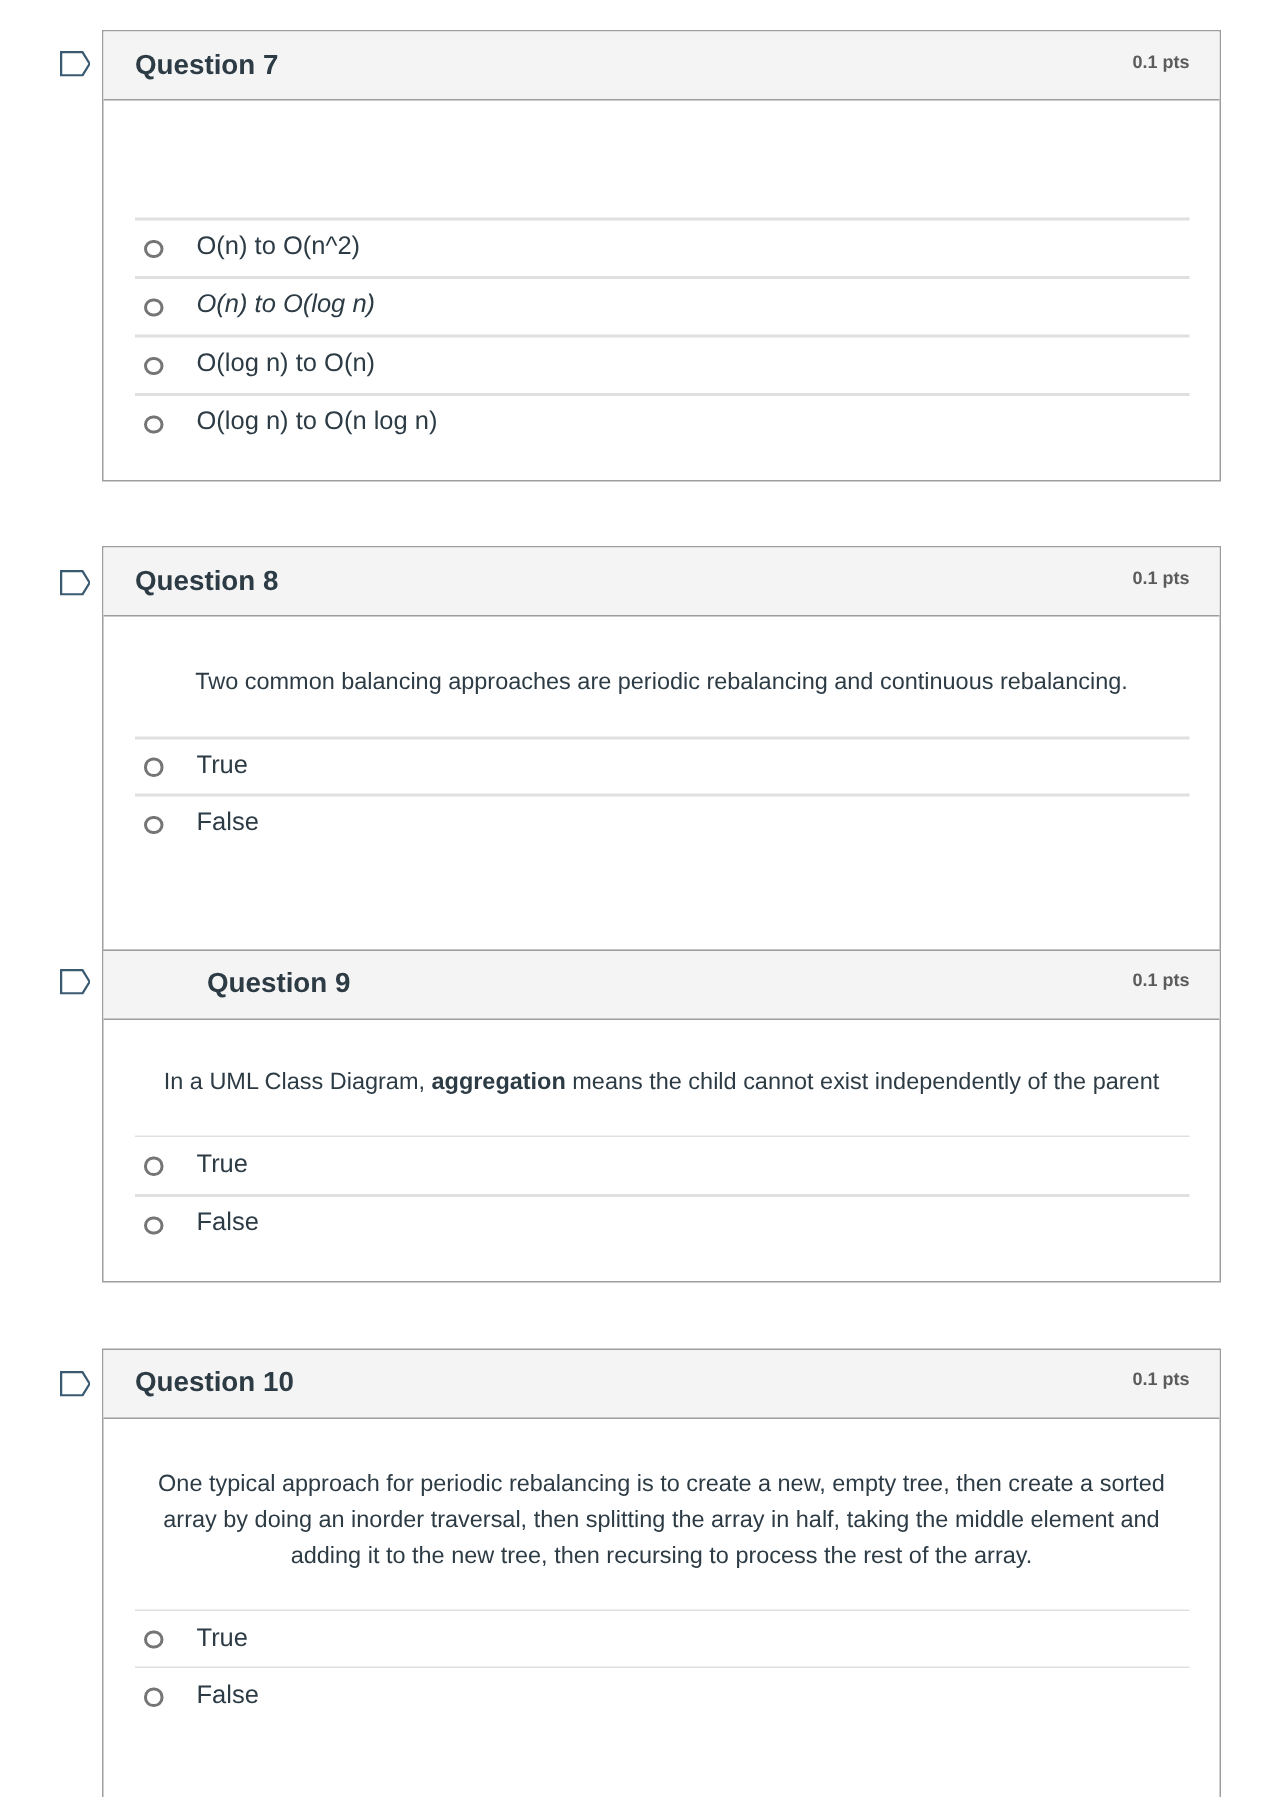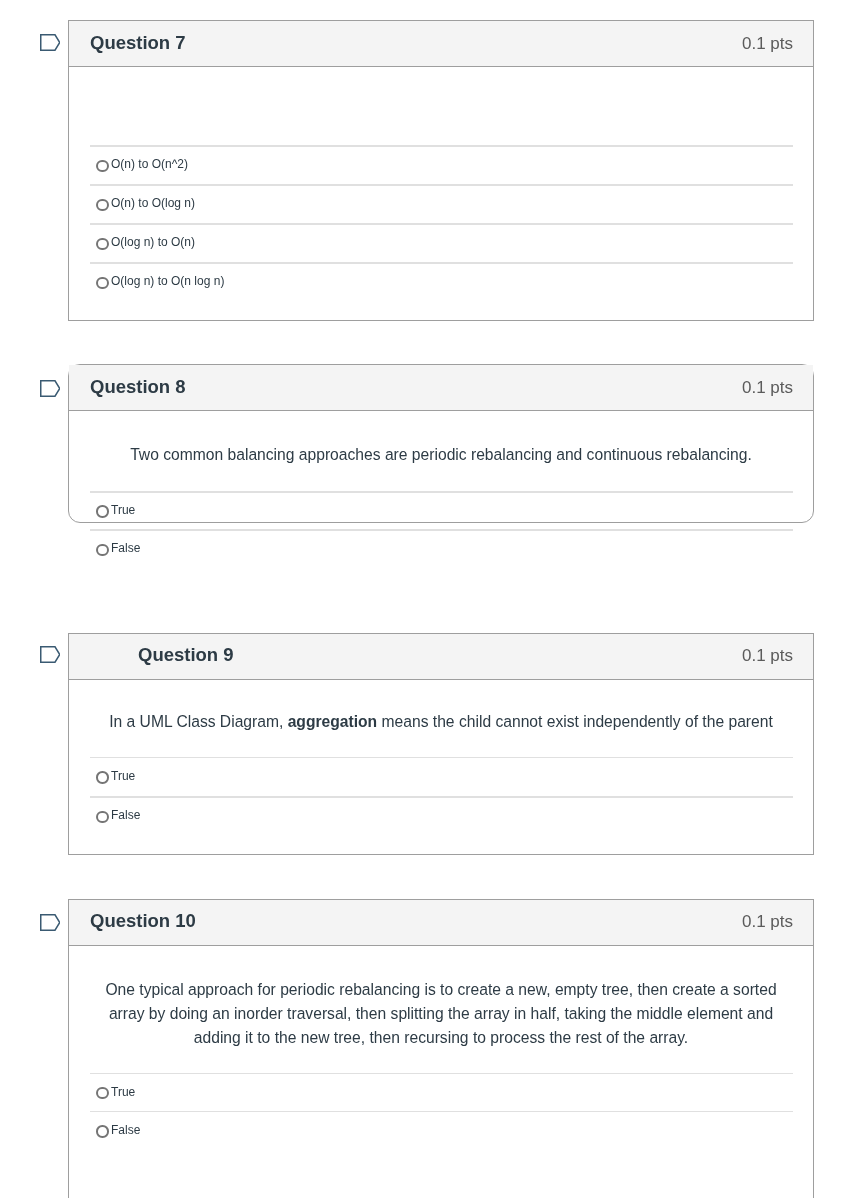--- a/index.html
+++ b/index.html
@@ -13,30 +13,30 @@
             background:none;border:0;padding:0;cursor:pointer;}
   .flag-btn svg{display:block;}
 
   .question{position:absolute;left:68px;width:746px;
             border:1px solid var(--box-border,#9e9e9e);background:var(--page-bg,#ffffff);box-sizing:border-box;}
   .qheader{position:absolute;left:0;top:0;right:0;height:46px;
            background:var(--header-bg,#f4f4f4);border-bottom:1px solid var(--box-border,#9e9e9e);box-sizing:border-box;}
   .qname{position:absolute;left:21px;line-height:1;
          font-size:18.5px;font-weight:bold;color:var(--heading-color,#2d3b45);white-space:nowrap;}
   .qpts{position:absolute;right:20px;line-height:1;
-        font-size:17px;font-weight:normal;color:var(--points-color,#5b5b5b);white-space:nowrap;}
+        font-size:12px;font-weight:bold;color:var(--points-color,#5b5b5b);white-space:nowrap;}
   .qtext{position:absolute;left:21px;right:21px;
          font-size:15.65px;color:var(--body-color,#2d3b45);line-height:24.2px;}
   .qtext b{font-weight:bold;}
   .answers{position:absolute;left:0;right:0;}
   .answer{position:absolute;left:0;right:0;height:38.8px;}
   .sep{position:absolute;left:21px;right:20px;top:0;height:1.4px;background:var(--sep-color,#e0e0e0);}
   .radio{position:absolute;left:27px;width:12.5px;height:12.5px;
          border:2.2px solid var(--radio-color,#757575);border-radius:50%;box-sizing:border-box;cursor:pointer;}
-  .atext{position:absolute;left:42px;font-size:12px;color:var(--body-color,#2d3b45);
+  .atext{position:absolute;left:62px;font-size:17px;color:var(--body-color,#2d3b45);
          line-height:14px;white-space:nowrap;cursor:pointer;}
 </style>
 </head>
 <body>
 
 <div class="page">
 
   <button class="flag-btn" style="top: 33.8px;">
     <span><svg class="flag-svg" width="20.5" height="17" viewBox="0 0 20.5 17">
           <path d="M0.75 0.75 H15.0 L19.75 8.5 L15.0 16.25 H0.75 Z" fill="none" stroke-width="1.5" stroke-linejoin="miter" stroke-linecap="square" stroke="#3a5a72"></path>
@@ -45,21 +45,21 @@
   <div class="question" style="top: 20.4px; height: 300.6px;">
     <div class="qheader"></div>
     <div class="qname" style="top: 12.6px;">Question 7</div>
     <div class="qpts" style="top: 13.8px;">0.1 pts</div>
     <div class="answers">
       <div class="answer" style="top: 124px;">
         <div class="sep"></div>
         <span class="radio" style="top: 14.2px;"></span>
         <span class="atext" style="top: 11.8px;">O(n) to O(n^2)</span>
       </div>
-      <div class="answer" style="top: 163px;">
+      <div class="answer" style="top: 163px; font-style: italic;">
         <div class="sep"></div>
         <span class="radio" style="top: 14.2px;"></span>
         <span class="atext" style="top: 11.8px;">O(n) to O(log n)</span>
       </div>
       <div class="answer" style="top: 202px;">
         <div class="sep"></div>
         <span class="radio" style="top: 14.2px;"></span>
         <span class="atext" style="top: 11.8px;">O(log n) to O(n)</span>
       </div>
       <div class="answer" style="top: 241px;">
@@ -68,21 +68,21 @@
         <span class="atext" style="top: 11.8px;">O(log n) to O(n log n)</span>
       </div>
     </div>
   </div>
 
   <button class="flag-btn" style="top: 379.9px;">
     <span><svg class="flag-svg" width="20.5" height="17" viewBox="0 0 20.5 17">
           <path d="M0.75 0.75 H15.0 L19.75 8.5 L15.0 16.25 H0.75 Z" fill="none" stroke-width="1.5" stroke-linejoin="miter" stroke-linecap="square" stroke="#3a5a72"></path>
         </svg></span>
   </button>
-  <div class="question" style="top: 364.3px; height: 159px; border-radius: 12px;">
+  <div class="question" style="top: 364.3px; height: 270px;">
     <div class="qheader"></div>
     <div class="qname" style="top: 12.4px;">Question 8</div>
     <div class="qpts" style="top: 13.6px;">0.1 pts</div>
     <div class="qtext" style="top: 78.2px;"><span>Two common balancing approaches are periodic rebalancing and continuous rebalancing.</span></div>
     <div class="answers">
       <div class="answer" style="top: 125.9px;">
         <div class="sep"></div>
         <span class="radio" style="top: 14.2px;"></span>
         <span class="atext" style="top: 11.8px;">True</span>
       </div>

